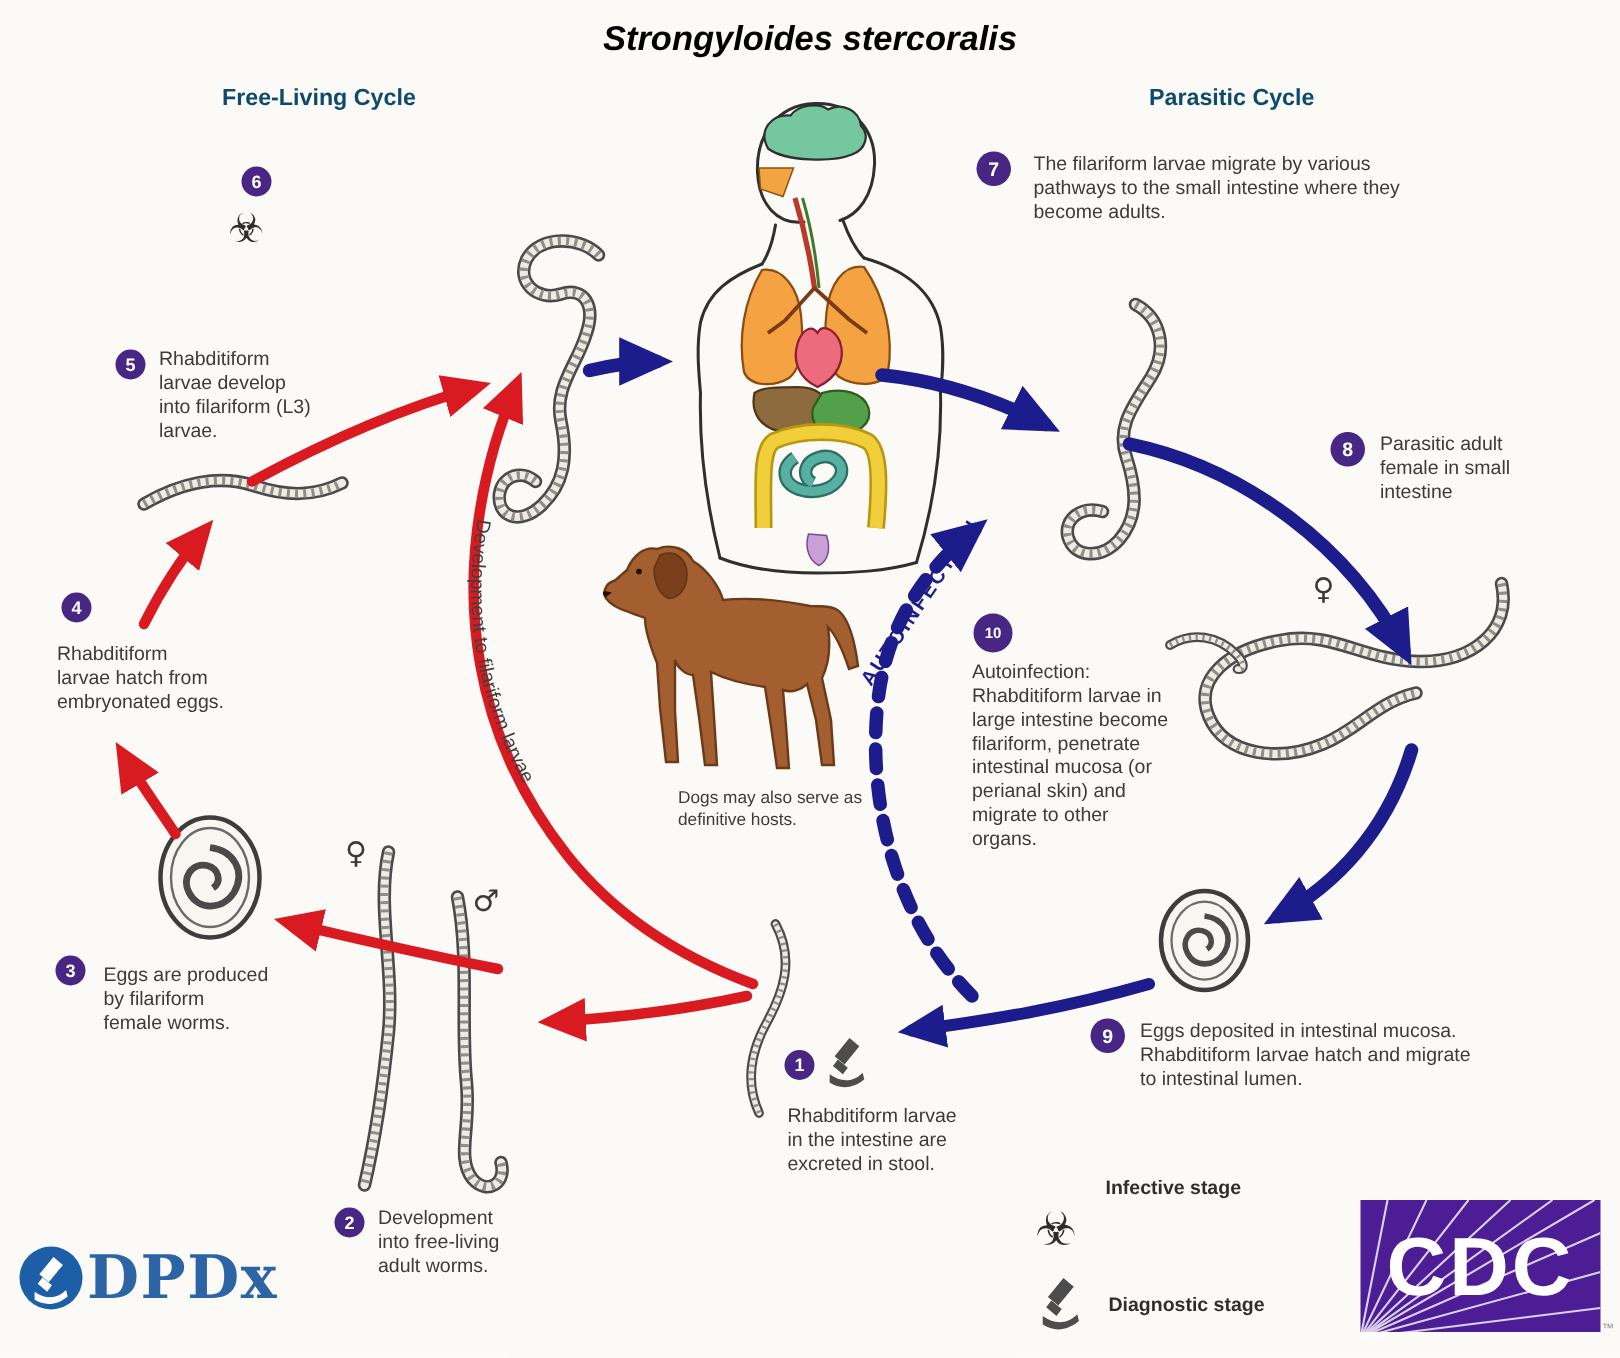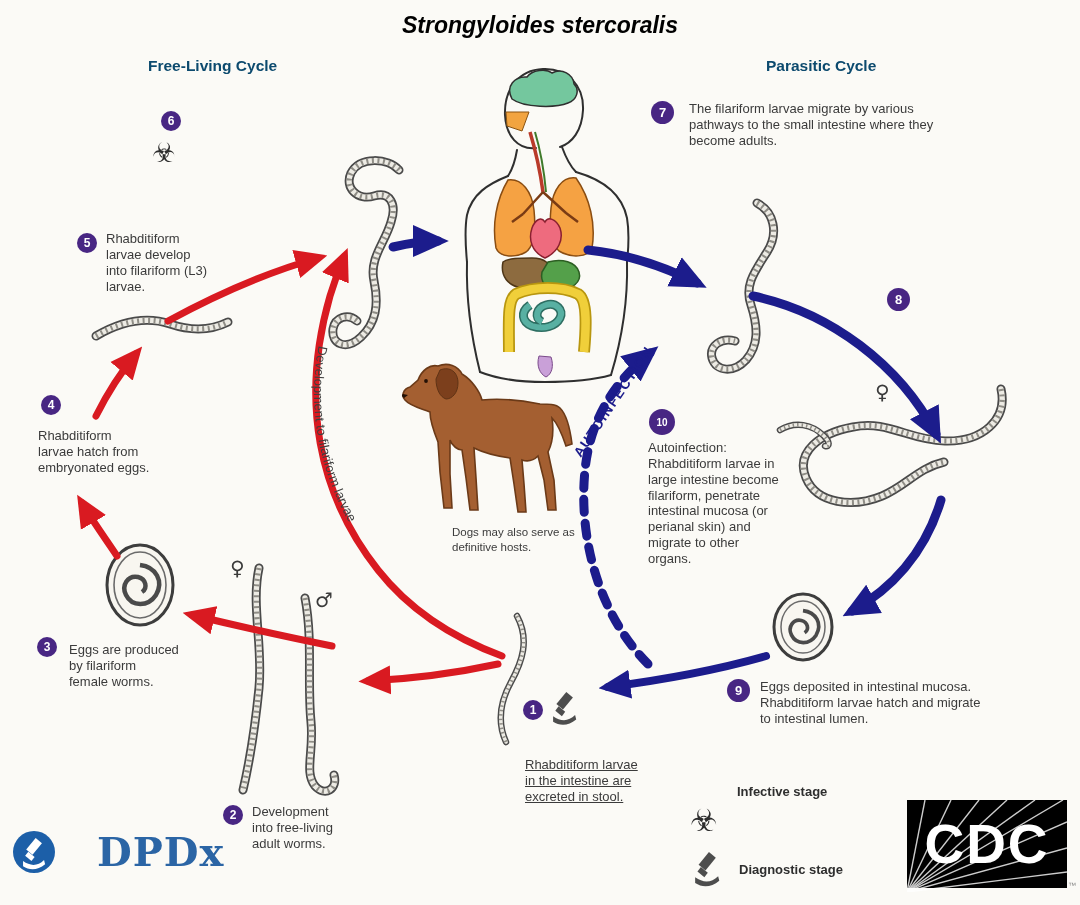--- a/index.html
+++ b/index.html
@@ -16,22 +16,22 @@
   .numcircle.med{width:23px;height:23px;font-size:13px;}
   .sym{font-family:"DejaVu Sans",sans-serif;font-size:20px;font-weight:600;color:#3a3a3a;}
   .bio{font-family:"DejaVu Sans",sans-serif;color:#2d2d2d;line-height:1;}
   .auto-label{font-size:13.5px;font-weight:bold;color:#1c1c8c;letter-spacing:1.5px;
               transform:rotate(-56deg);transform-origin:0 50%;white-space:nowrap;}
   .caption{font-size:11.5px;color:#3b3b3b;line-height:1.3;white-space:pre-line;}
   .legendtext{font-size:13px;font-weight:600;color:#2e2e2e;white-space:nowrap;}
   
   .dpdx{display:flex;align-items:center;gap:2px;}
   .dpdx-text{font-family:"DejaVu Serif","Liberation Serif",serif;font-weight:bold;
-             font-size:40px;color:#2b65a5;letter-spacing:1px;line-height:1;margin-left:39px;}
-  .cdc{width:160px;height:88px;background:#000000;position:relative;}
+             font-size:40px;color:#2b65a5;letter-spacing:1px;line-height:1;}
+  .cdc{width:160px;height:88px;background:#4c1d95;position:relative;}
   .cdc-text{position:absolute;left:0;top:0;width:100%;height:100%;display:flex;align-items:center;
             justify-content:center;color:#fff;font-weight:bold;font-size:55px;letter-spacing:2px;}
   .cdc-tm{position:absolute;right:-9px;bottom:-2px;font-size:8px;color:#8b8b8b;}
   
   .wo{fill:none;stroke:#4a4a4a;stroke-width:9;stroke-linecap:round;}
   .wi{fill:none;stroke:#edebe4;stroke-width:5.5;stroke-linecap:round;}
   .wd{fill:none;stroke:#8f8d86;stroke-width:5.5;stroke-dasharray:2 3.5;}
   .t.wo{stroke-width:6.5;} .t.wi{stroke-width:3.6;} .t.wd{stroke-width:3.6;stroke-dasharray:1.5 3;}
   .ra{fill:none;stroke:#d91a21;stroke-width:7;stroke-linecap:round;}
   .ba{fill:none;stroke:#1c1c8c;stroke-width:9;stroke-linecap:round;}
@@ -178,21 +178,21 @@
     <use href="#scope" transform="translate(552,692) scale(1.1)" style="color:#4d4d4d"></use>
     <use href="#scope" transform="translate(694,852) scale(1.15)" style="color:#4d4d4d"></use>
   </svg>
 
   <div class="abs title" style="left:50%;top:12px;transform:translateX(-50%);">Strongyloides stercoralis</div>
 
   <div class="abs header" style="left:148px;top:57px;">Free-Living Cycle</div>
   <div class="abs header" style="left:766px;top:57px;">Parasitic Cycle</div>
 
   <div class="abs numcircle" style="left:523px;top:700px;">1</div>
-  <div class="abs steptext" style="left:525px;top:757px;text-decoration:underline;">Rhabditiform larvae
+  <div class="abs steptext" style="left:525px;top:736px;">Rhabditiform larvae
 in the intestine are
 excreted in stool.</div>
 
   <div class="abs numcircle" style="left:223px;top:805px;">2</div>
   <div class="abs steptext" style="left:252px;top:804px;">Development
 into free-living
 adult worms.</div>
 
   <div class="abs numcircle" style="left:37px;top:637px;">3</div>
   <div class="abs steptext" style="left:69px;top:642px;">Eggs are produced
@@ -212,20 +212,23 @@
 
   <div class="abs numcircle" style="left:161px;top:111px;">6</div>
   <span class="abs bio" style="left:152px;top:139px;font-size:27px;">☣</span>
 
   <div class="abs numcircle med" style="left:651px;top:101px;">7</div>
   <div class="abs steptext" style="left:689px;top:101px;">The filariform larvae migrate by various
 pathways to the small intestine where they
 become adults.</div>
 
   <div class="abs numcircle med" style="left:887px;top:288px;">8</div>
+  <div class="abs steptext" style="left:920px;top:288px;">Parasitic adult
+female in small
+intestine</div>
 
   <div class="abs numcircle med" style="left:727px;top:679px;">9</div>
   <div class="abs steptext" style="left:760px;top:679px;">Eggs deposited in intestinal mucosa.
 Rhabditiform larvae hatch and migrate
 to intestinal lumen.</div>
 
   <div class="abs numcircle big" style="left:649px;top:409px;">10</div>
   <div class="abs steptext" style="left:648px;top:440px;">Autoinfection:
 Rhabditiform larvae in
 large intestine become

